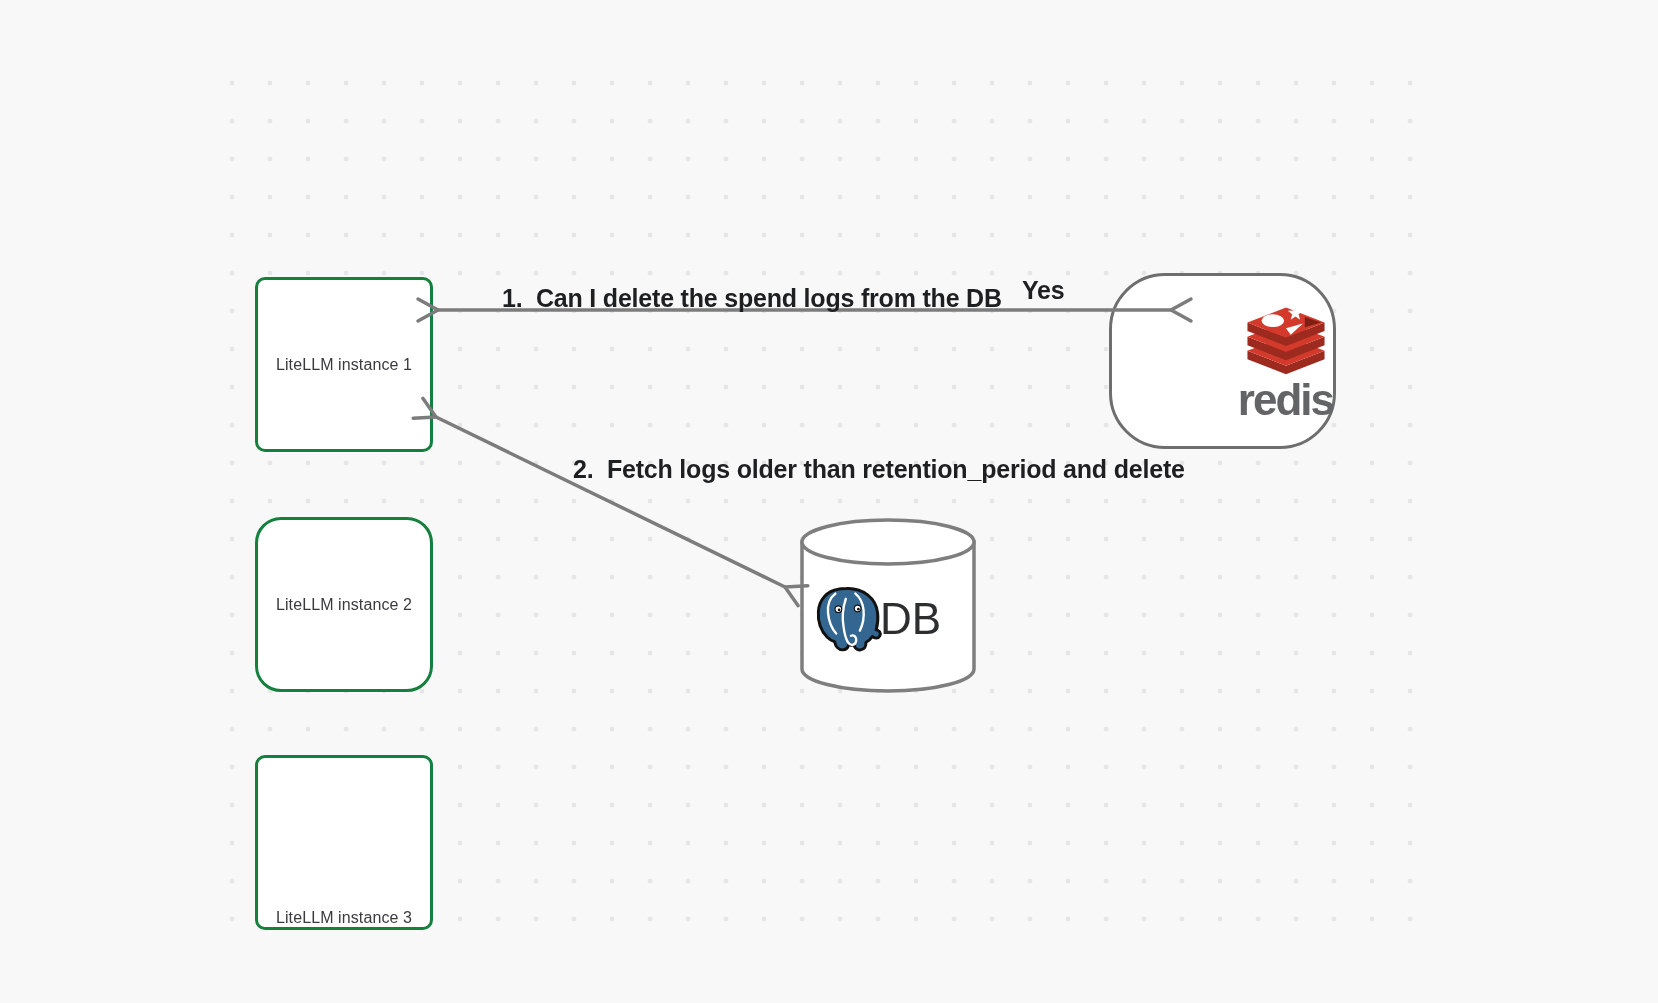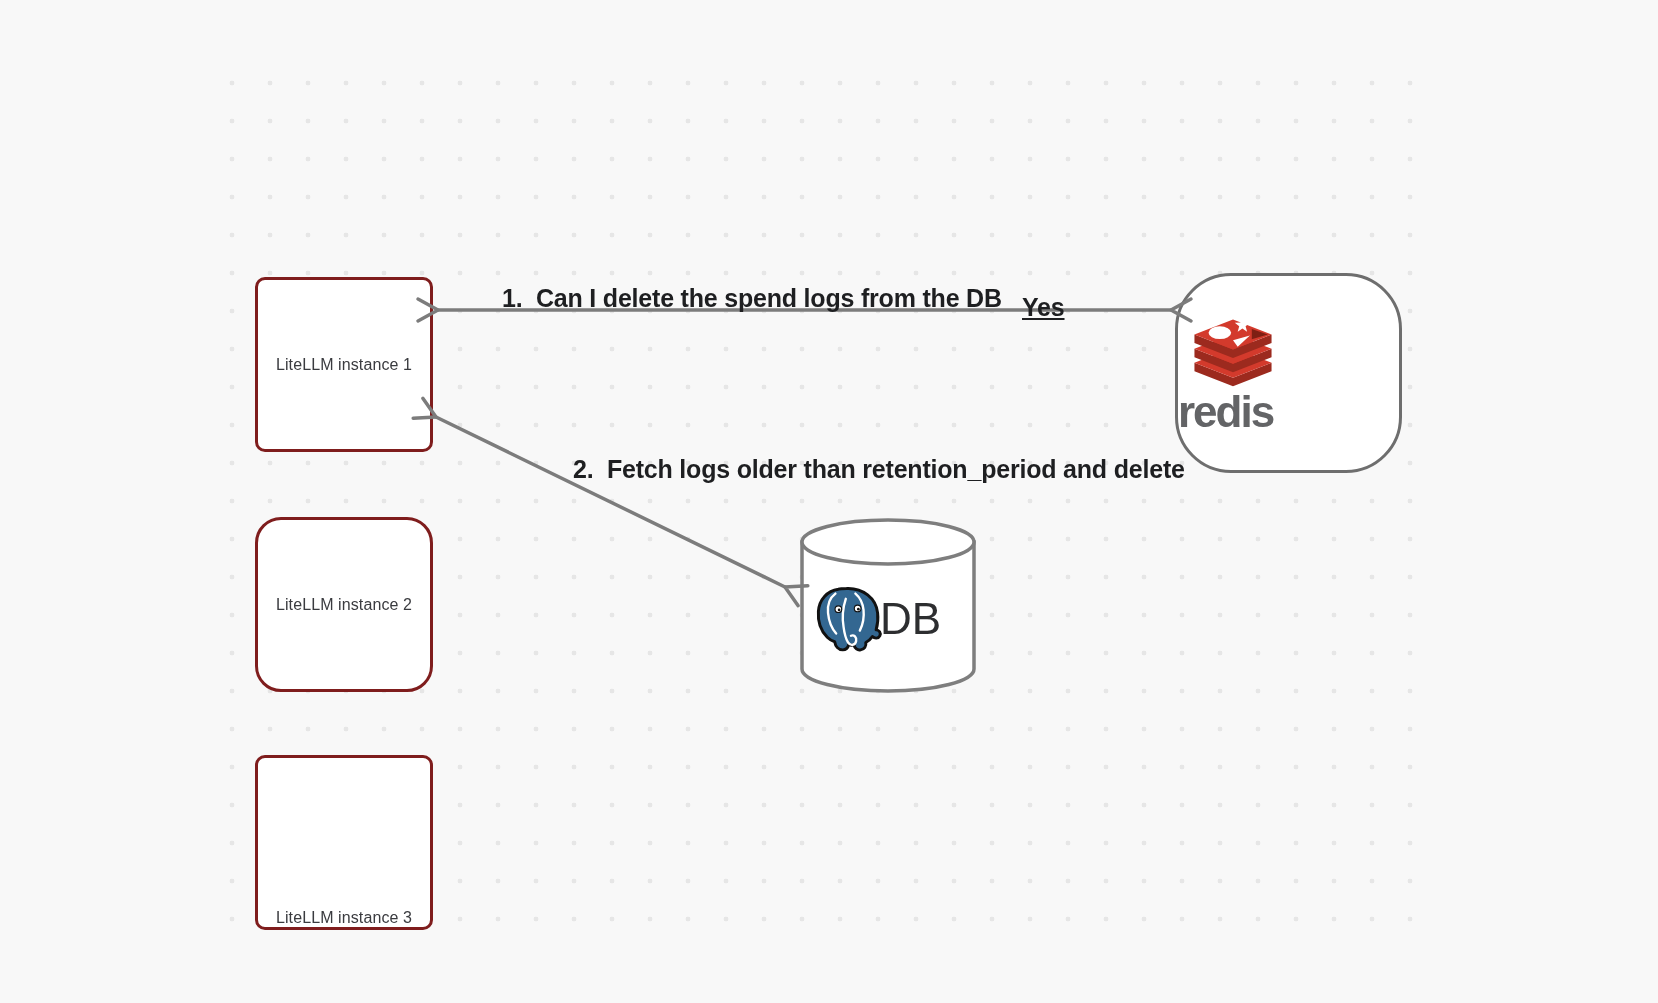--- a/index.html
+++ b/index.html
@@ -9,35 +9,35 @@
   
   .dot-grid{
     position:absolute;left:213px;top:64px;width:1217px;height:874px;
     background-image:radial-gradient(circle,#e6e6e6 2.4px,rgba(0,0,0,0) 2.6px);
     background-size:38px 38px;
   }
 
   
   .node-box{
     position:absolute;width:178px;height:175px;box-sizing:border-box;
-    background:#ffffff;border:3px solid #7f1d1d;border-radius:10px;
+    background:#ffffff;border:3px solid #15803d;border-radius:10px;
     display:flex;align-items:center;justify-content:center;
   }
   .node-box .box-label{
     font-size:16px;color:#3a3b3f;letter-spacing:0.1px;
   }
   #box-1{left:255px;top:277px;}
   #box-2{left:255px;top:517px;border-radius:26px;}
   #box-3{left:255px;top:755px;align-items:flex-end;}
 
   
   #redis-node{
-    position:absolute;left:1175px;top:273px;width:227px;height:200px;box-sizing:border-box;
+    position:absolute;left:1109px;top:273px;width:227px;height:176px;box-sizing:border-box;
     background:#ffffff;border:3px solid #6e6e6e;border-radius:56px;
-    display:flex;flex-direction:column;align-items:flex-start;justify-content:center;
+    display:flex;flex-direction:column;align-items:flex-end;justify-content:center;
   }
   #redis-node .redis-wordmark{
     font-size:44px;font-weight:700;color:#636466;letter-spacing:-2px;
     line-height:1;margin-top:-1px;
   }
   #redis-node svg{margin-left:8px;}
 
   
   #db-node{position:absolute;left:799px;top:517px;width:178px;height:176px;}
   #db-content{
@@ -49,21 +49,21 @@
 
   
   #arrow-layer{position:absolute;left:0;top:0;width:1658px;height:1003px;}
 
   
   .arrow-label{
     position:absolute;font-size:25px;font-weight:700;color:#1e1f21;
     white-space:pre;letter-spacing:-0.2px;line-height:1.15;
   }
   #arrow1-label{left:502px;top:284px;}
-  #arrow1-response{left:1022px;top:293px;text-decoration:underline;}
+  #arrow1-response{left:1022px;top:276px;}
   #arrow2-label{left:565px;top:455px;margin-left:8px;}
 </style>
 </head>
 <body>
 
 <div id="canvas">
 
   <div class="dot-grid"></div>
 
   <div class="node-box" id="box-1">

